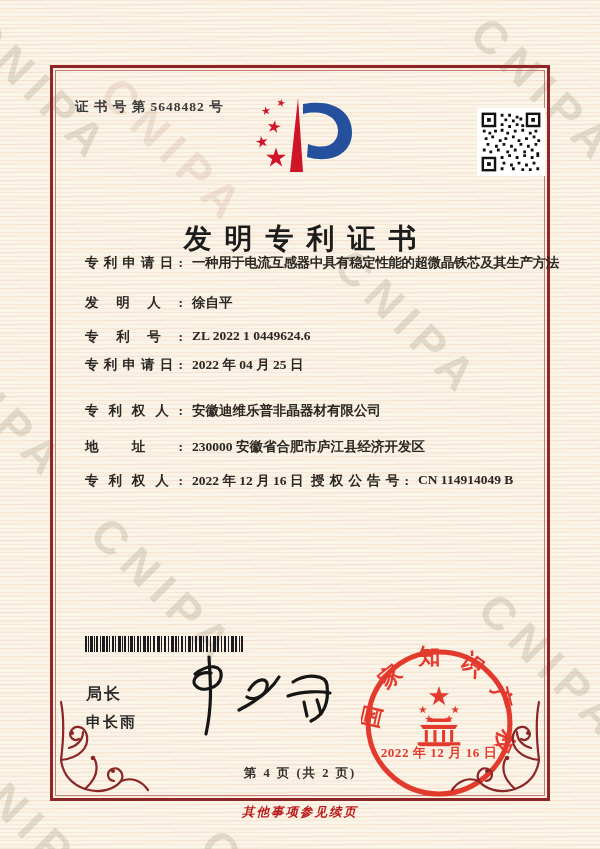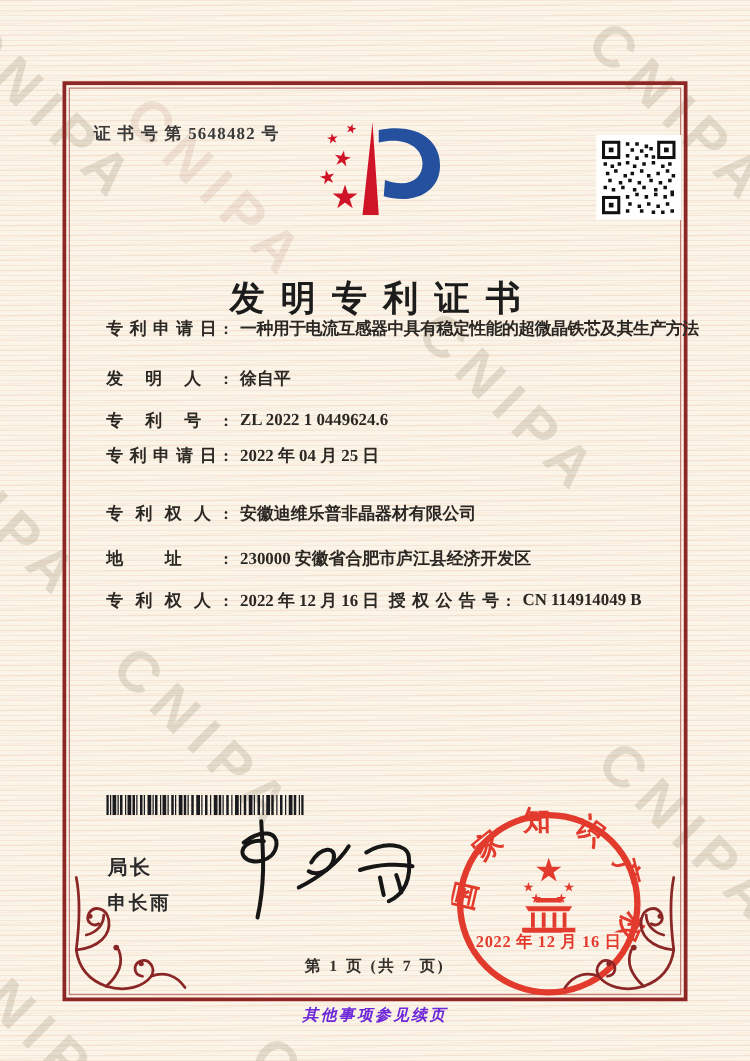--- a/index.html
+++ b/index.html
@@ -67,21 +67,21 @@
   .seal{position:absolute;left:308px;top:577px;width:156px;height:156px;opacity:0.96;}
   .page-no{
     position:absolute;left:0;top:697px;width:100%;text-align:center;
     font-size:12.5px;font-weight:600;color:#33302c;letter-spacing:2px;
   }
   .flourish{position:absolute;bottom:2px;width:96px;height:96px;}
   .flourish.bl{left:2px;}
   .flourish.br{right:2px;transform:scaleX(-1);}
   .continuation{
     position:absolute;left:0;top:804px;width:100%;text-align:center;
-    font-size:12.5px;font-style:italic;font-weight:600;color:#6d28d9;letter-spacing:2px;
+    font-size:12.5px;font-style:italic;font-weight:600;color:#b91c1c;letter-spacing:2px;
   }
 </style>
 </head>
 <body>
 
 <div class="texture"></div>
 
 <div class="watermark" style="left:-8px;top:4px;">CNIPA</div>
 <div class="watermark" style="left:128px;top:66px;color:rgba(190,150,130,0.22);">CNIPA</div>
 <div class="watermark" style="left:498px;top:6px;">CNIPA</div>
@@ -196,21 +196,21 @@
         <path transform="translate(10,-4) scale(0.42)" d="M0,-10 L5.9,8.1 L-9.5,-3.1 L9.5,-3.1 L-5.9,8.1 Z"></path>
         <path d="M-11,-1 h22 l-2.5,-3.5 h-17 z"></path>
         <path d="M-16,6 h32 l2.5,-4 h-37 z"></path>
         <path d="M-14,7 h3 v12 h-3 z M-5.5,7 h3 v12 h-3 z M3,7 h3 v12 h-3 z M11,7 h3 v12 h-3 z"></path>
         <path d="M-21,19 h42 v4 h-42 z"></path>
       </g>
     </g>
     <text x="77" y="111" text-anchor="middle" font-size="13" font-weight="700" fill="#e23427" stroke="#fbf3e6" stroke-width="2.5" paint-order="stroke" letter-spacing="0.5" font-family="Liberation Serif, serif">2022 年 12 月 16 日</text>
   </svg>
 
-  <div class="page-no">第 1 页 (共 7 页)</div>
+  <div class="page-no">第 4 页 (共 2 页)</div>
 
   <svg class="flourish bl" viewBox="0 0 96 96">
     <g fill="none" stroke="#8a2626" stroke-width="2.2" stroke-linecap="round">
       <path d="M6,2 C10,22 8,44 6,60"></path>
       <path d="M6,60 C24,58 34,48 32,36 C30,26 20,24 16,31 C13,37 19,42 24,39"></path>
       <path d="M6,60 C8,74 16,84 30,89 C46,94 60,89 66,81 C70,74 64,66 57,69 C51,72 52,80 59,81"></path>
       <path d="M30,89 C40,80 44,70 40,60"></path>
       <path d="M66,81 C76,77 86,80 93,90"></path>
       <path d="M14,48 C22,46 28,40 28,32"></path>
     </g>

